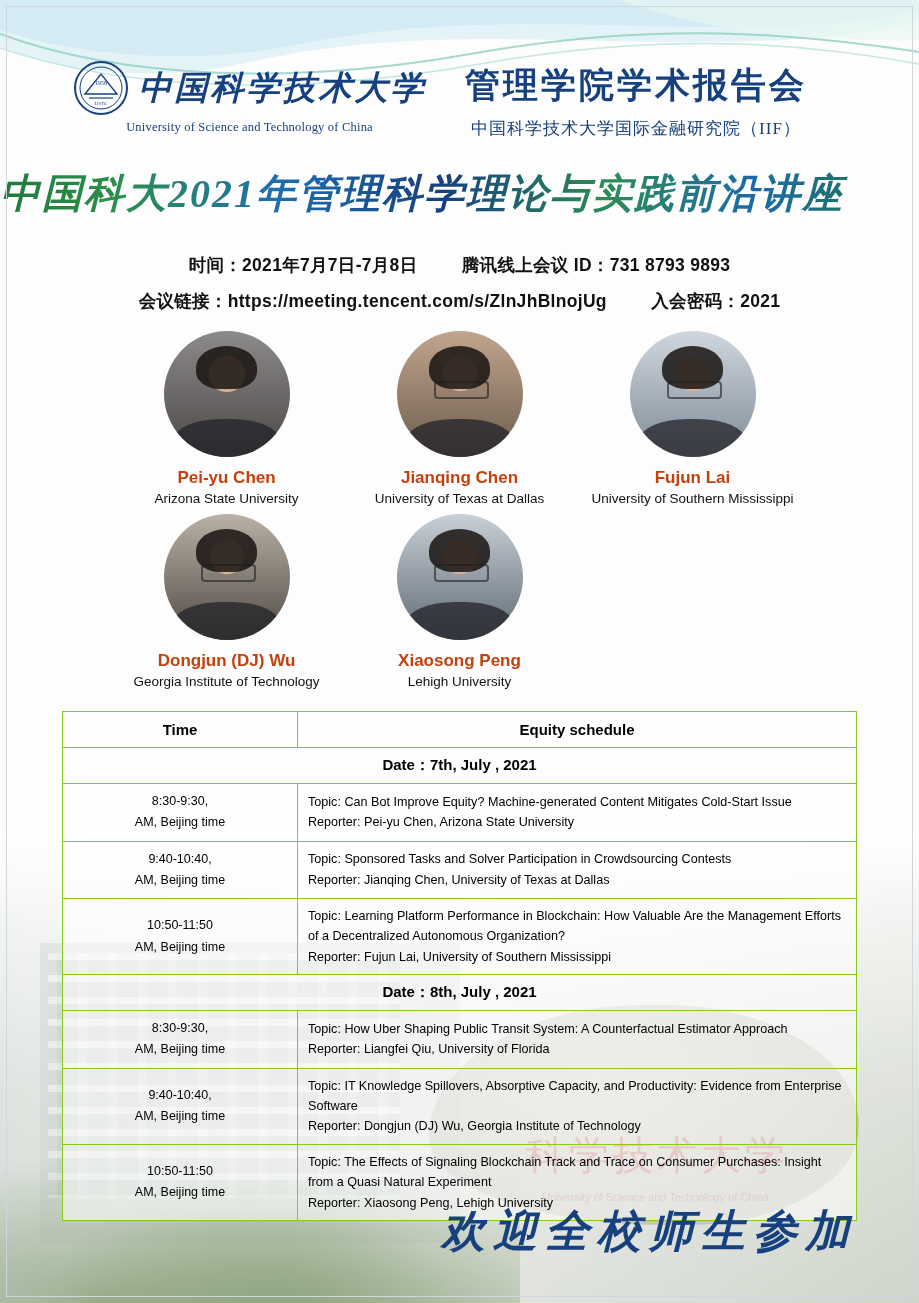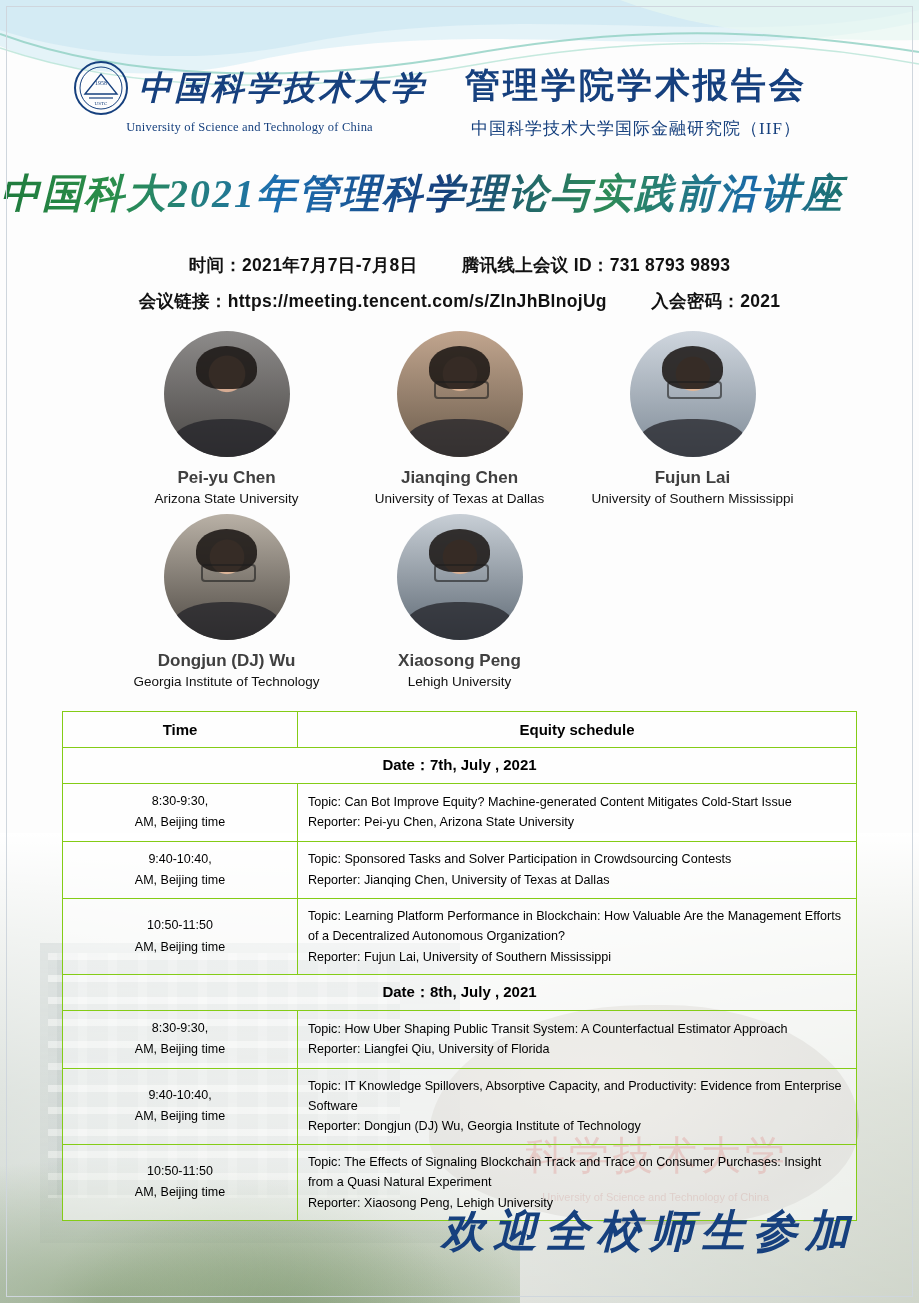--- a/index.html
+++ b/index.html
@@ -242,21 +242,21 @@
   .portrait .glasses {
     position: absolute;
     left: 30%; top: 40%;
     width: 40%; height: 11%;
     border: 2px solid rgba(30,30,30,0.6);
     border-radius: 4px;
   }
   .sp-name {
     font-size: 17px;
     font-weight: bold;
-    color: #404040;
+    color: #c2410c;
     margin-top: 11px;
   }
   .sp-aff {
     font-size: 13.5px;
     color: #111;
     margin-top: 3px;
   }
   
   .schedule {
     position: relative;

